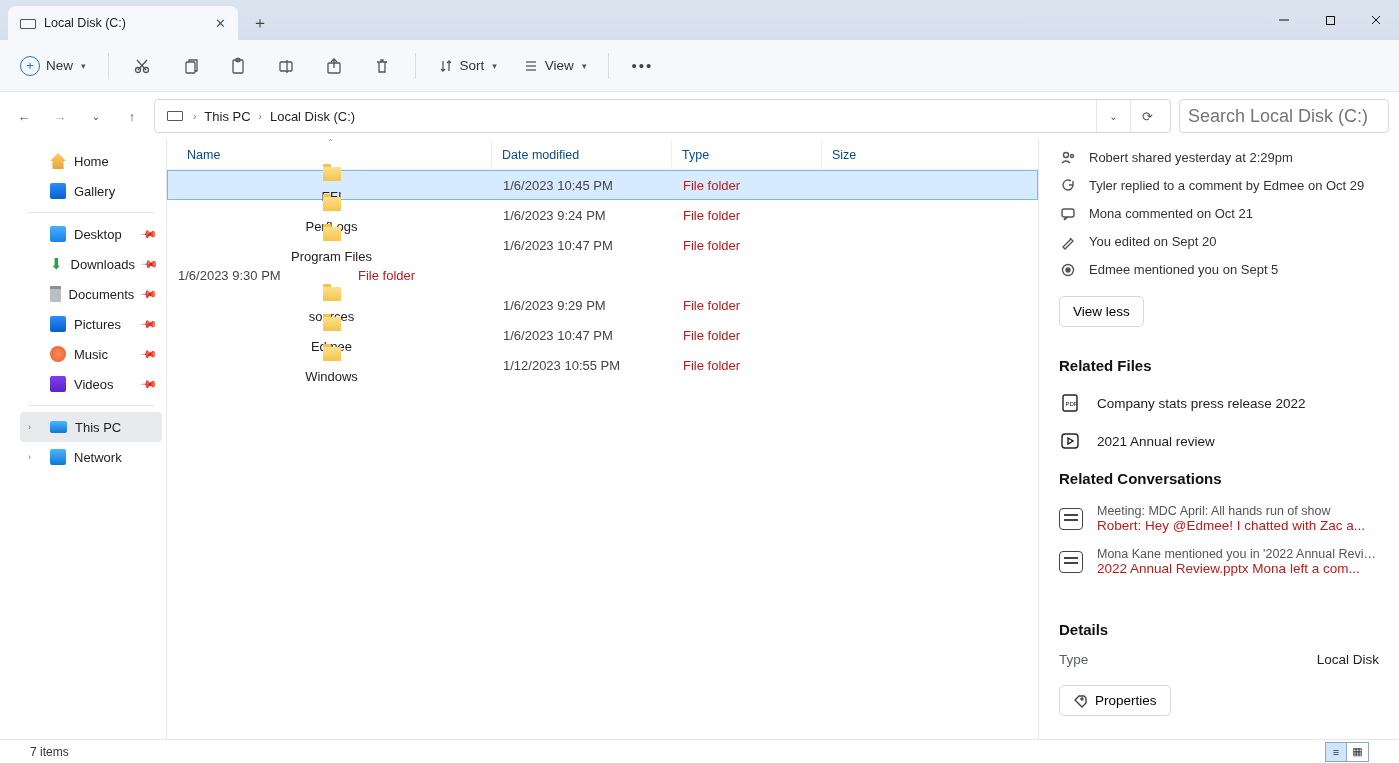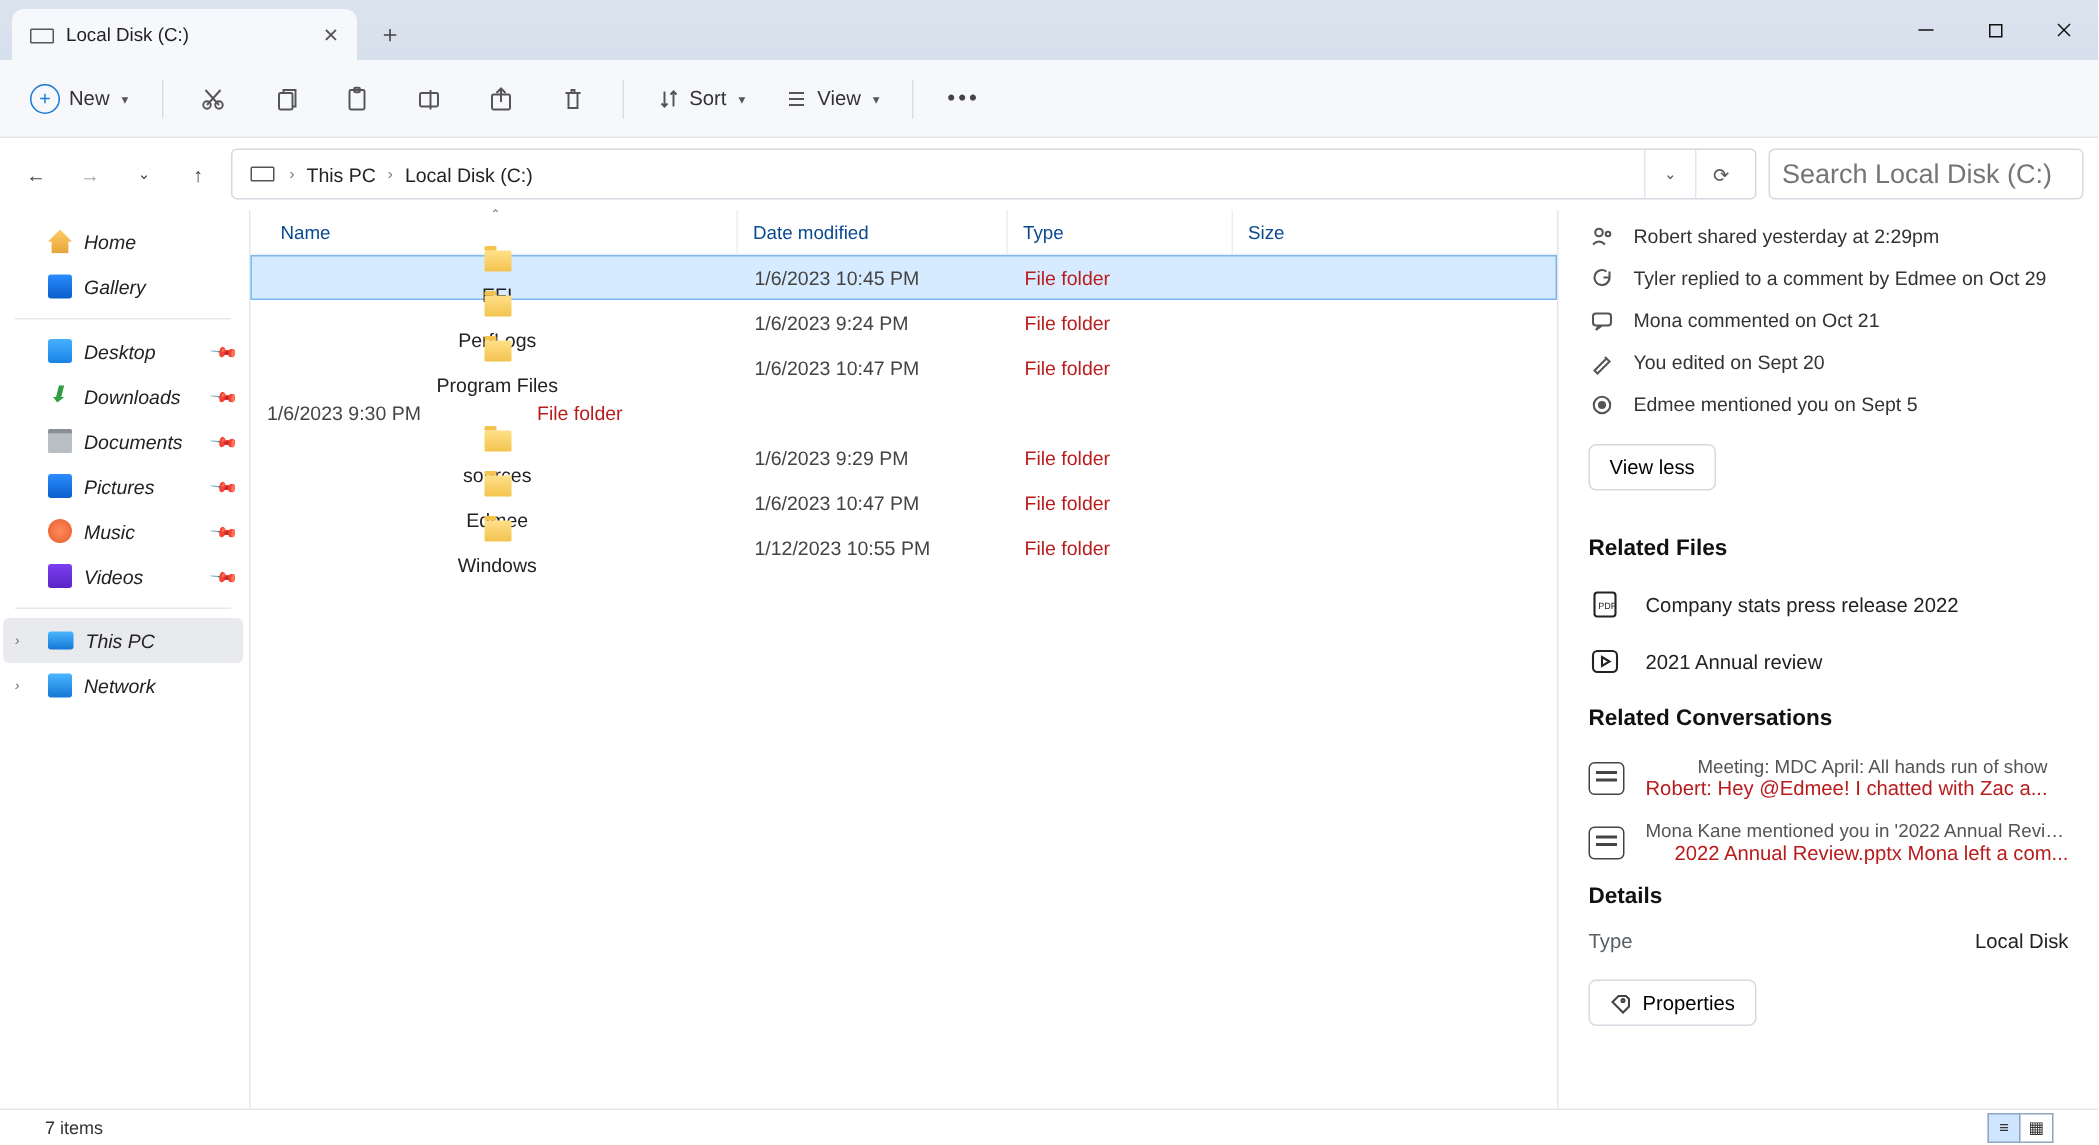--- a/index.html
+++ b/index.html
@@ -35,21 +35,21 @@
   .addr-actions { margin-left:auto; display:flex; gap:0; }
   .addr-act { width:34px; height:32px; display:flex; align-items:center; justify-content:center; color:#555; cursor:pointer; border-left:1px solid #e4e7eb;}
   .searchbox { width:210px; height:34px; border:1px solid #d5d9df; border-radius:4px; display:flex; align-items:center; padding:0 8px; }
   .searchbox input { border:none; outline:none; flex:1; font-size:18px; color:#666; background:transparent; }
   .searchbox .sicon { color:#555; }
 
   
   .body { display:flex; height:calc(100% - 40px - 52px - 48px - 24px); }
   
   
-  .nav { width:167px; border-right:1px solid #e5e7ea; padding:6px 4px 6px 2px; display:flex; flex-direction:column;font-style:italic; }
+  .nav { width:167px; border-right:1px solid #e5e7ea; padding:6px 4px 6px 20px; display:flex; flex-direction:column; }
   .navitem { display:flex; align-items:center; height:30px; padding-left:30px; gap:8px; border-radius:4px; cursor:pointer; font-size:13px; color:#222; position:relative; }
   .navitem.selected { background:#e8eaed; }
   .navitem .expand { position:absolute; left:8px; color:#666; font-size:9px; cursor:pointer; }
   .navitem .pin { margin-left:auto; margin-right:6px; color:#888; font-size:11px; transform:rotate(45deg); }
   .navsep { height:1px; background:#e5e7ea; margin:6px 8px; }
   .nicon { width:16px; height:16px; display:inline-block; }
   .nicon.home { background:linear-gradient(#ffcc66,#e6a63a); clip-path:polygon(50% 0,100% 50%,85% 50%,85% 100%,15% 100%,15% 50%,0 50%); }
   .nicon.gallery { background:linear-gradient(#2a8dff,#0b5ec9); border-radius:2px; }
   .nicon.desktop { background:linear-gradient(#46b0ff,#1983e6); border-radius:2px; }
   .nicon.down { color:#2f9e44; font-size:15px; line-height:1; }
@@ -81,21 +81,21 @@
 
   
   .details { width:360px; overflow-y:auto; padding:4px 20px 10px 20px; font-size:13.5px; color:#222; position:relative; }
   .activity-item { display:flex; gap:12px; align-items:flex-start; padding:6px 0; }
   .activity-item .aicon { width:18px; flex-shrink:0; display:flex; justify-content:center; color:#555; }
   .activity-item .atxt { font-size:13px; color:#333; }
   .viewless { margin:12px 0 22px; border:1px solid #d5d9df; background:#fff; border-radius:5px; padding:7px 13px; font-size:13.5px; cursor:pointer; }
   .section-h { font-weight:600; font-size:15px; margin:8px 0 10px; color:#111; }
   .related-item { display:flex; gap:16px; align-items:center; padding:8px 0; }
   .related-item .ricon { width:22px; height:22px; display:flex; align-items:center; justify-content:center; }
-  .conv-item { display:flex; gap:14px; padding:7px 0;text-align:right; }
+  .conv-item { display:flex; gap:14px; padding:7px 0; }
   .conv-item .cicon { width:24px; height:22px; border:1.5px solid #444; border-radius:4px; flex-shrink:0; position:relative; margin-top:4px; }
   .conv-item .cicon:after { content:""; position:absolute; left:4px; right:4px; top:5px; height:1.5px; background:#444; box-shadow:0 5px 0 #444; }
   .conv-item .ctxt { font-size:13px; overflow:hidden; }
   .conv-item .ctxt .ctitle { color:#555; font-size:12.5px; white-space:nowrap; overflow:hidden; text-overflow:ellipsis; }
   .conv-item .ctxt .cbody { color:#b91c1c; font-size:13.5px; white-space:nowrap; overflow:hidden; text-overflow:ellipsis; }
   .detail-row { display:flex; justify-content:space-between; padding:4px 0; font-size:13.5px; }
   .detail-row .dk { color:#5a5f66; }
   .props-btn { margin-top:14px; border:1px solid #d5d9df; background:#fff; border-radius:5px; padding:7px 13px; font-size:13.5px; cursor:pointer; display:inline-flex; align-items:center; gap:8px; }
 
   
@@ -435,21 +435,21 @@
       </div>
     </div>
     <div class="conv-item">
       <div class="cicon"></div>
       <div class="ctxt">
         <div class="ctitle">Mona Kane mentioned you in '2022 Annual Review'</div>
         <div class="cbody">2022 Annual Review.pptx Mona left a com...</div>
       </div>
     </div>
 
-    <div class="section-h" style="margin-top:6px;">Details</div>
+    <div class="section-h" style="margin-top:38px;">Details</div>
     <div class="detail-row">
       <span class="dk">Type</span>
       <span>Local Disk</span>
     </div>
     <button class="props-btn">
       <span>
           <svg width="14" height="14" fill="none" stroke="#444" stroke-width="1.4">
             <path d="M2 6 l4 -4 h5 l2 2 v5 l-4 4 z"></path>
             <circle cx="9" cy="5" r="1"></circle>
           </svg>

